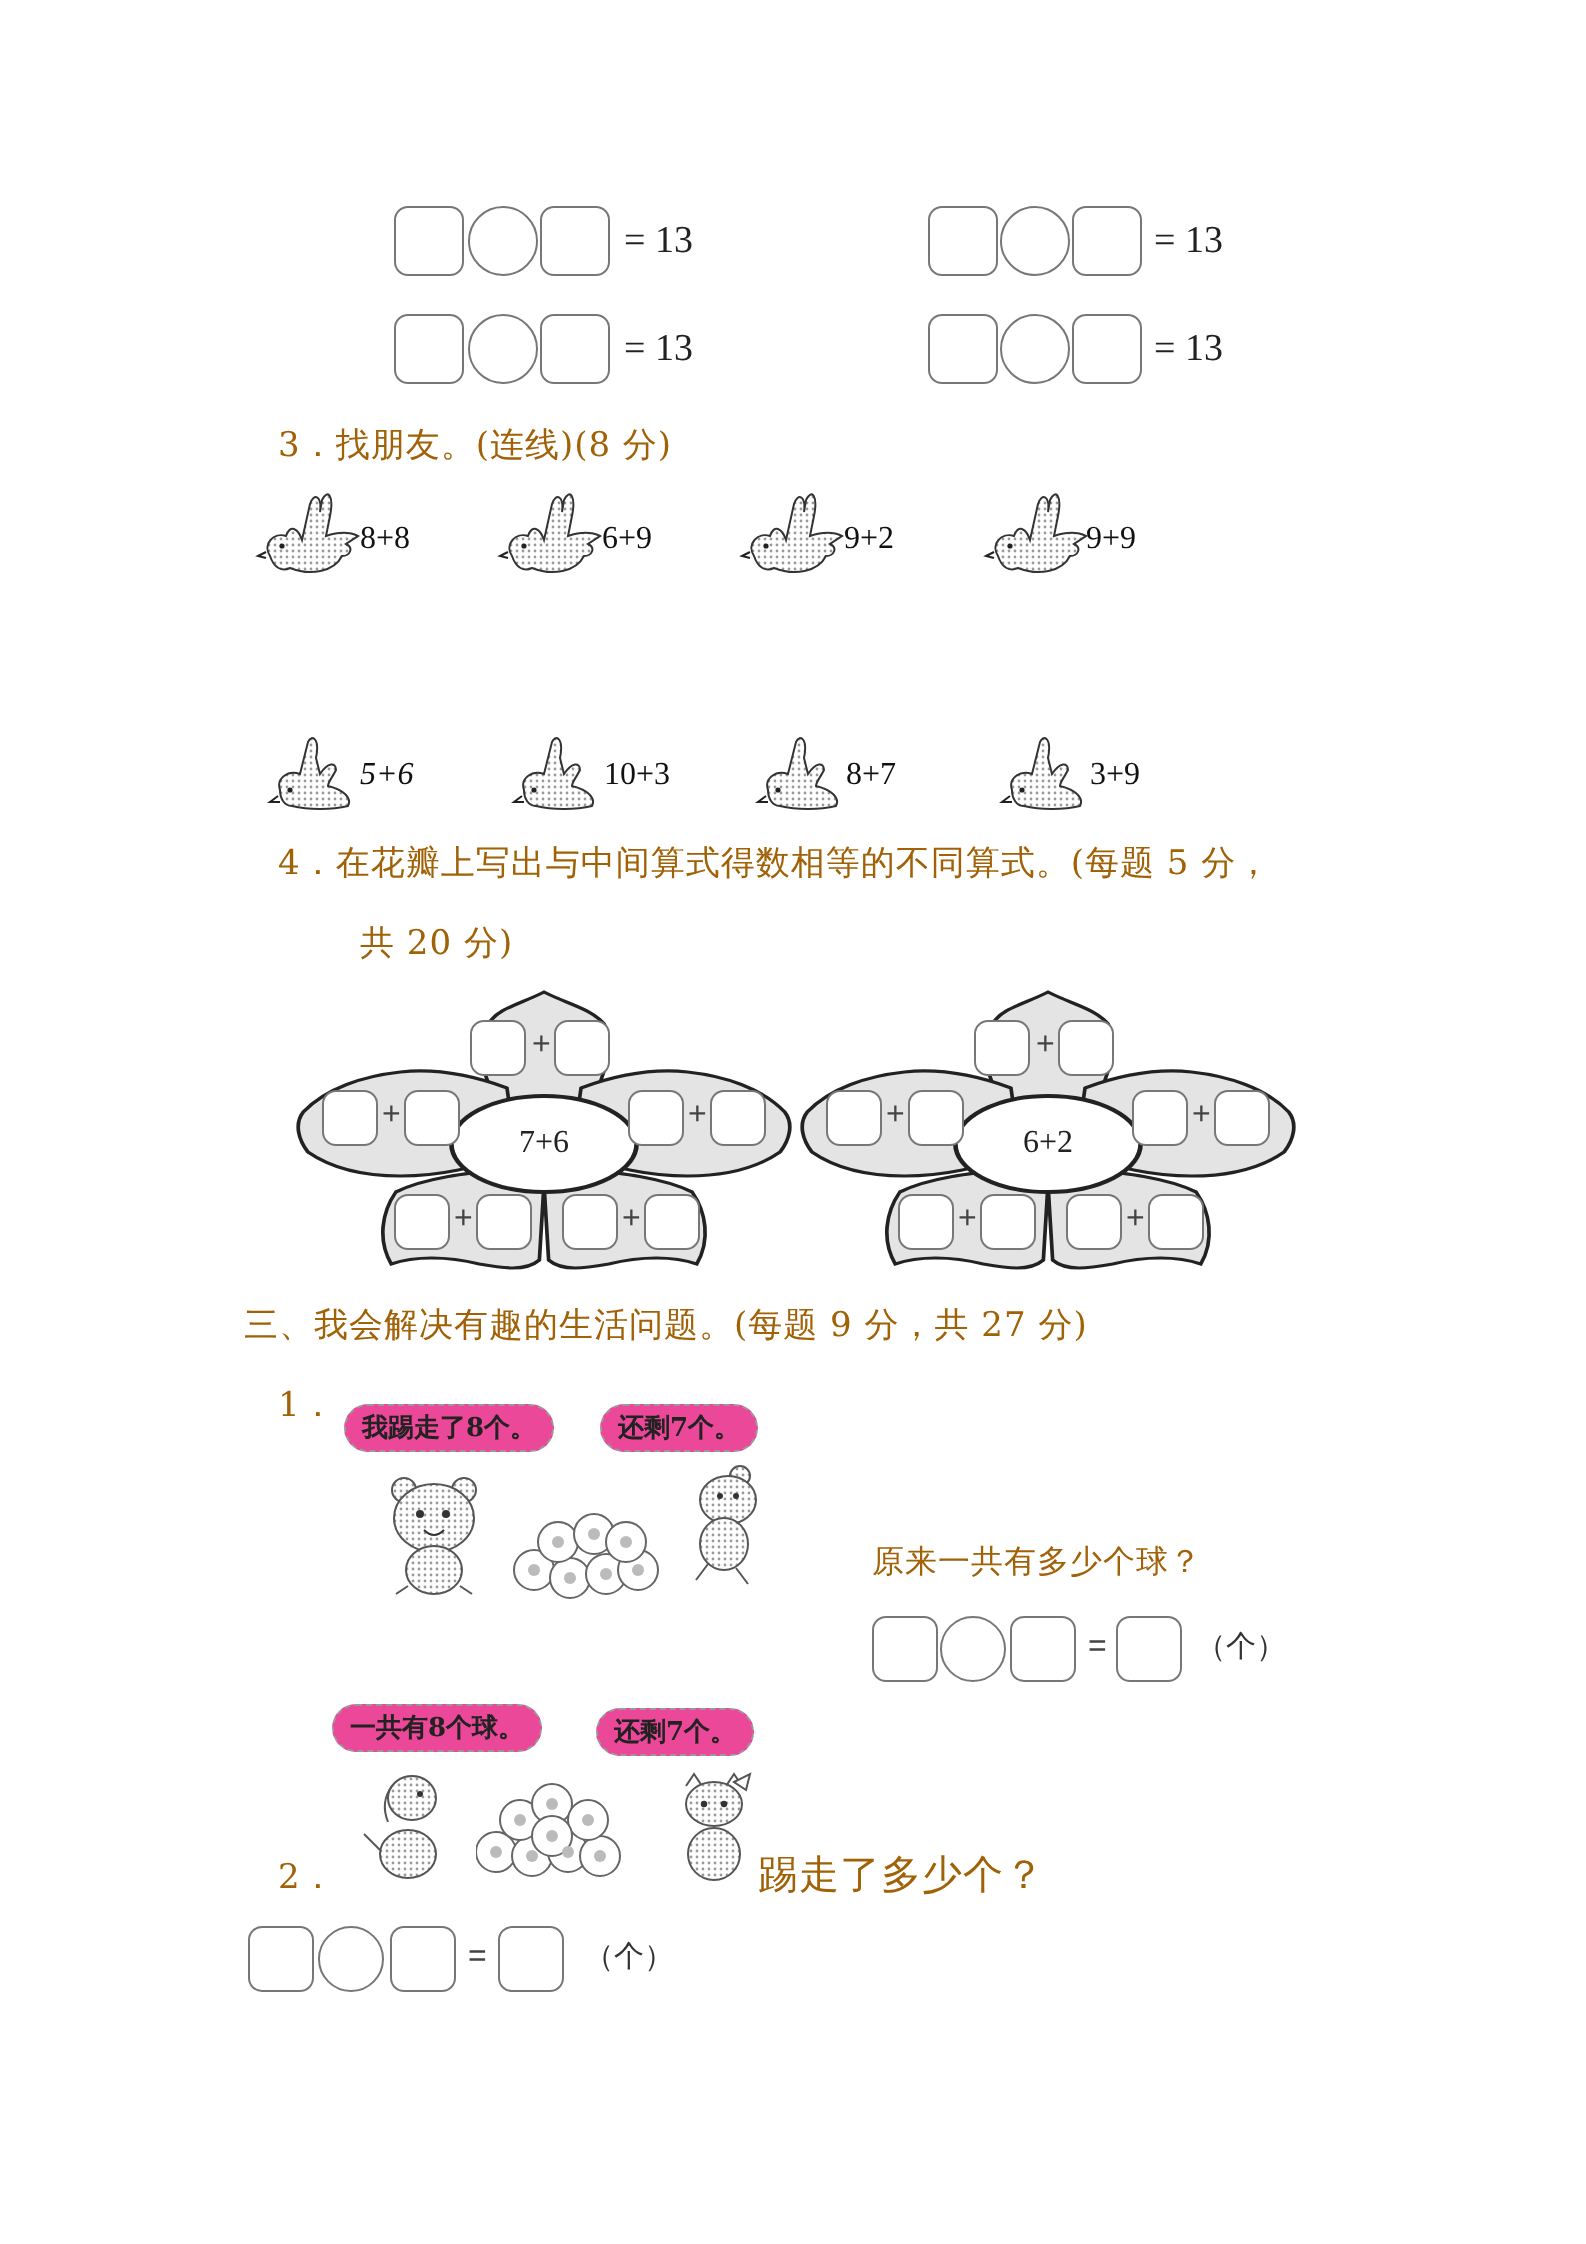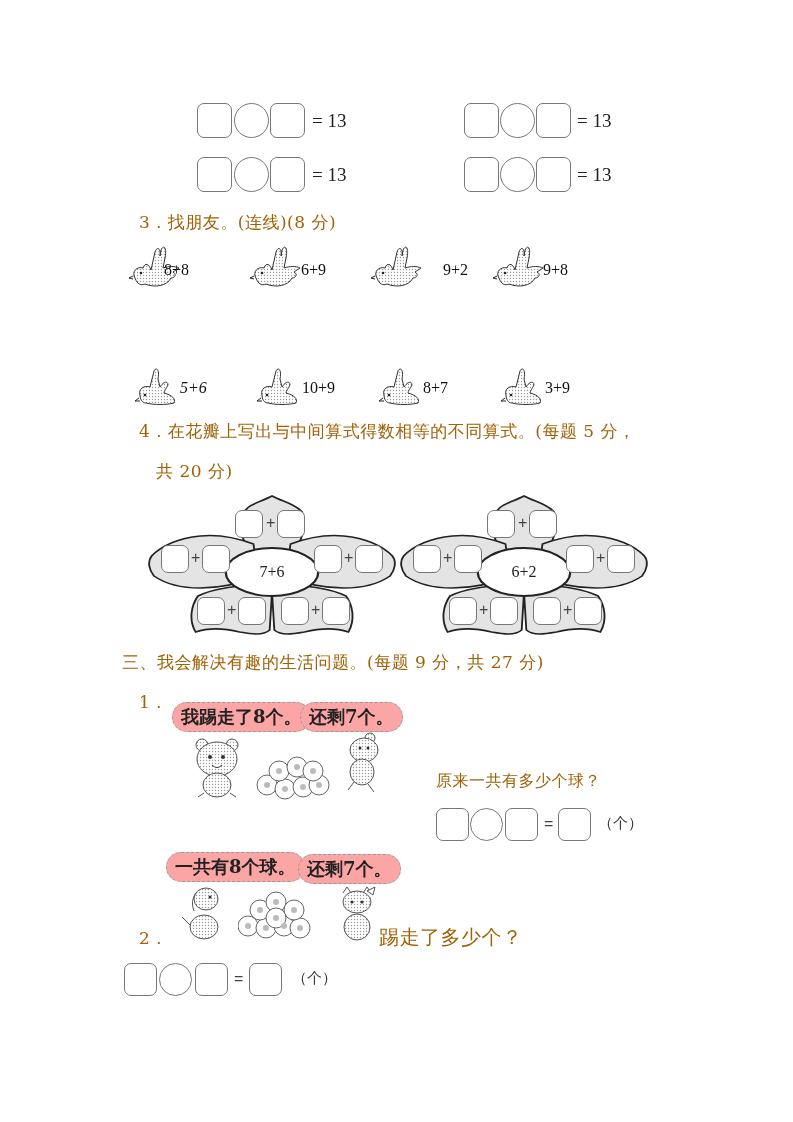--- a/index.html
+++ b/index.html
@@ -4,22 +4,22 @@
 <style>
   html, body { margin:0; padding:0; background:#fff; }
   body { width:793px; height:1122px; position:relative; overflow:hidden;
          font-family:"DejaVu Serif","Liberation Serif",serif; color:#222; }
   .abs { position:absolute; }
   .sq { position:absolute; border:1.6px solid #777; border-radius:7px; background:#fff; box-sizing:border-box; }
   .ci { position:absolute; border:1.6px solid #777; border-radius:50%; background:#fff; box-sizing:border-box; }
   .eqtxt { position:absolute; font-family:"Liberation Serif",serif; font-size:19px; color:#222; }
   .heading { position:absolute; font-size:17px; color:#a16207; white-space:nowrap; letter-spacing:0.5px; }
   .bird-label { position:absolute; font-family:"Liberation Serif",serif; font-size:16px; color:#111; }
-  .bubble { position:absolute; border:1.3px dashed #999; border-radius:18px; background:#fca5a5;
-            font-size:18px; font-weight:bold; padding:2px 8px; white-space:nowrap; color:#222; }
+  .bubble { position:absolute; border:1.3px dashed #999; border-radius:18px; background:#ec4899;
+            font-size:13px; font-weight:bold; padding:2px 8px; white-space:nowrap; color:#222; }
   .unit { position:absolute; font-size:15px; color:#333; }
   .eqsign { position:absolute; font-size:16px; color:#444; font-family:"Liberation Sans",sans-serif; }
 </style>
 </head>
 <body>
 
 <div>
   <div class="sq" style="left:197px;top:103px;width:35px;height:35px;"></div>
   <div class="ci" style="left:234px;top:103px;width:35px;height:35px;"></div>
   <div class="sq" style="left:270px;top:103px;width:35px;height:35px;"></div>
@@ -63,67 +63,67 @@
       <path d="M9,33 L5,36 L10,36" fill="none" stroke="#222" stroke-width="1"></path>
     </g>
   </defs>
 </svg>
 
 <div class="abs" style="left:127px;top:244px;">
   <svg width="54" height="48">
       <use href="#bird-up"></use>
     </svg>
 </div>
-<div class="bird-label" style="left:164px;top:261px;">8+8</div>
+<div class="bird-label" style="left:180px;top:261px;">8+8</div>
 <div class="abs" style="left:248px;top:244px;">
   <svg width="54" height="48">
       <use href="#bird-up"></use>
     </svg>
 </div>
 <div class="bird-label" style="left:301px;top:261px;text-align:center;">6+9</div>
 <div class="abs" style="left:369px;top:244px;">
   <svg width="54" height="48">
       <use href="#bird-up"></use>
     </svg>
 </div>
-<div class="bird-label" style="left:443px;top:261px;">9+2</div>
+<div class="bird-label" style="left:422px;top:261px;">9+2</div>
 <div class="abs" style="left:491px;top:244px;">
   <svg width="54" height="48">
       <use href="#bird-up"></use>
     </svg>
 </div>
-<div class="bird-label" style="left:543px;top:261px;">9+8</div>
+<div class="bird-label" style="left:543px;top:261px;">9+9</div>
 
 <div class="abs" style="left:130px;top:365px;">
   <svg width="50" height="42">
       <use href="#bird-down"></use>
     </svg>
 </div>
 <div class="bird-label" style="left:180px;top:379px;font-style:italic;">5+6</div>
 <div class="abs" style="left:252px;top:365px;">
   <svg width="50" height="42">
       <use href="#bird-down"></use>
     </svg>
 </div>
-<div class="bird-label" style="left:302px;top:379px;">10+9</div>
+<div class="bird-label" style="left:302px;top:379px;">10+3</div>
 <div class="abs" style="left:374px;top:365px;">
   <svg width="50" height="42">
       <use href="#bird-down"></use>
     </svg>
 </div>
 <div class="bird-label" style="left:423px;top:379px;">8+7</div>
 <div class="abs" style="left:496px;top:365px;">
   <svg width="50" height="42">
       <use href="#bird-down"></use>
     </svg>
 </div>
 <div class="bird-label" style="left:545px;top:379px;">3+9</div>
 
 <div class="heading" style="left:139px;top:420px;">4．在花瓣上写出与中间算式得数相等的不同算式。(每题 5 分，</div>
-<div class="heading" style="left:156px;top:460px;">共 20 分)</div>
+<div class="heading" style="left:180px;top:460px;">共 20 分)</div>
 
 <svg width="0" height="0" style="position:absolute">
   <defs>
     <g id="flower">
 
       <path d="M84,20 C88,12 98,10 108,4 C118,10 128,12 134,20 C138,34 134,52 124,62 L92,62 C82,52 78,34 84,20 Z" fill="#e4e4e4" stroke="#222" stroke-width="1.6"></path>
 
       <path d="M4,64 C14,52 30,46 46,44 C62,42 78,46 92,52 L96,84 C80,92 62,96 46,96 C30,96 16,92 6,84 C2,78 0,70 4,64 Z" fill="#e4e4e4" stroke="#222" stroke-width="1.6"></path>
 
       <path d="M212,64 C202,52 186,46 170,44 C154,42 138,46 124,52 L120,84 C136,92 154,96 170,96 C186,96 200,92 210,84 C214,78 216,70 212,64 Z" fill="#e4e4e4" stroke="#222" stroke-width="1.6"></path>

